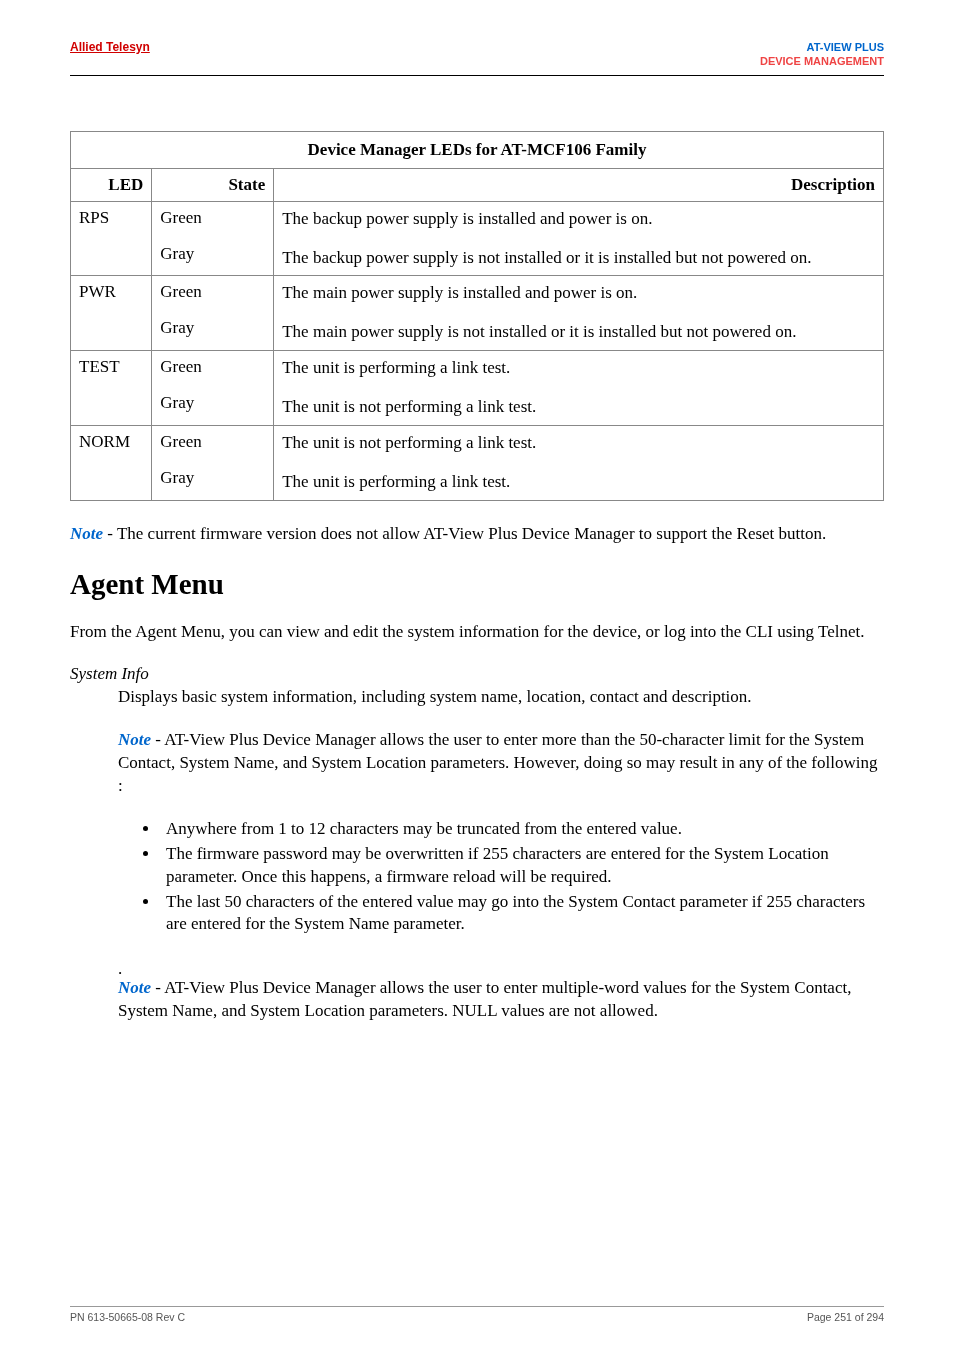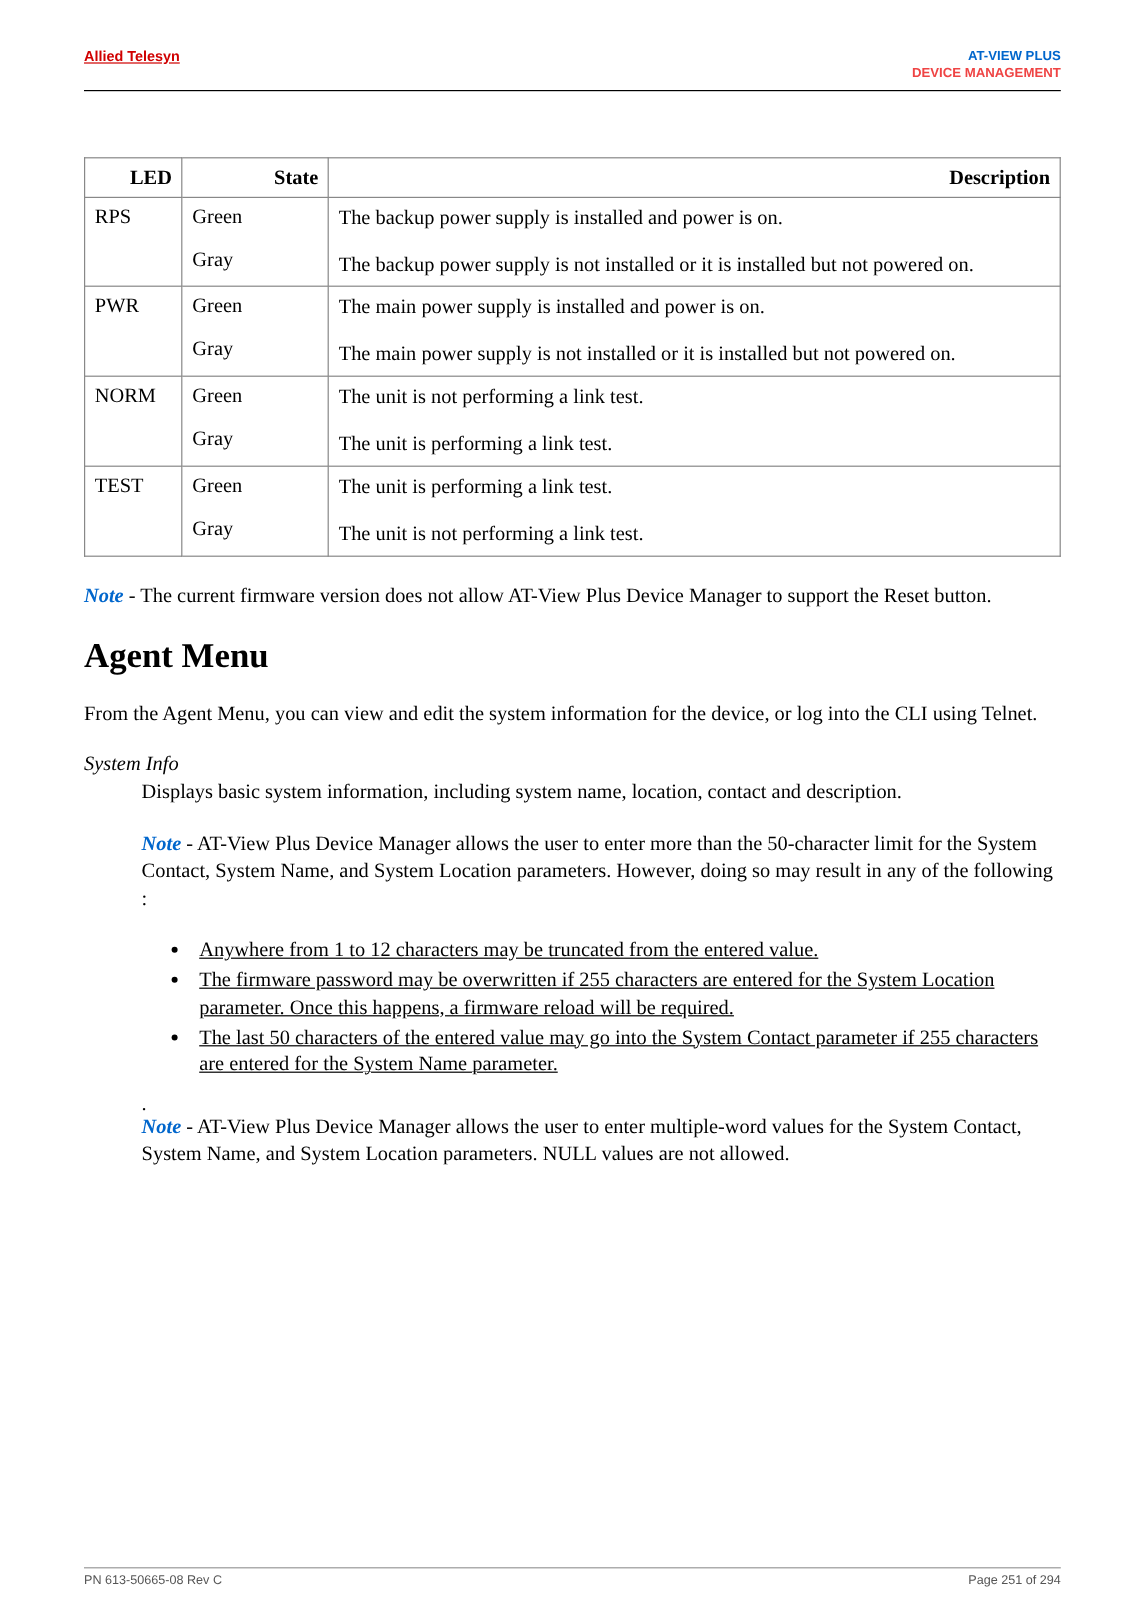--- a/index.html
+++ b/index.html
@@ -75,21 +75,21 @@
   h2 {
     font-size: 29px;
     font-weight: bold;
     margin-bottom: 20px;
     margin-top: 8px;
   }
   .body-para { font-size: 17px; line-height: 1.35; margin-bottom: 20px; }
   .section-label { font-style: italic; font-size: 17px; margin-bottom: 2px; }
   .indented { margin-left: 48px; font-size: 17px; line-height: 1.35; }
   .indented-block { margin-bottom: 20px; }
-  ul { margin-left: 90px; margin-bottom: 12px; text-decoration: underline; }
+  ul { margin-left: 90px; margin-bottom: 24px; }
   ul li { font-size: 17px; line-height: 1.35; margin-bottom: 2px; padding-left: 6px; }
   .dot-line { margin-left: 48px; font-size: 17px; line-height: 1.0; }
   .footer {
     position: absolute;
     bottom: 28px;
     left: 70px;
     right: 70px;
   }
   .footer-rule {
     border: none;
@@ -110,20 +110,21 @@
 <div class="header">
   <div class="header-left">Allied Telesyn</div>
   <div class="header-right">
     <div class="line1">AT-VIEW PLUS</div>
     <div class="line2">DEVICE MANAGEMENT</div>
   </div>
 </div>
 <hr class="header-rule">
 
 <table>
+  <caption>Device Manager LEDs for AT-MCF106 Family</caption>
   <thead>
     <tr>
       <th style="width:10%;">LED</th>
       <th style="width:15%;">State</th>
       <th>Description</th>
     </tr>
   </thead>
   <tbody>
     <tr>
       <td>RPS</td>
@@ -141,39 +142,39 @@
       <td>
         <div class="state-block">Green</div>
         <div>Gray</div>
       </td>
       <td class="desc-cell">
         <div class="state-block">The main power supply is installed and power is on.</div>
         <div>The main power supply is not installed or it is installed but not powered on.</div>
       </td>
     </tr>
     <tr>
+      <td>TEST</td>
+      <td>
+        <div class="state-block">Green</div>
+        <div>Gray</div>
+      </td>
+      <td class="desc-cell">
+        <div class="state-block">The unit is performing a link test.</div>
+        <div>The unit is not performing a link test.</div>
+      </td>
+    </tr>
+    <tr>
       <td>NORM</td>
       <td>
         <div class="state-block">Green</div>
         <div>Gray</div>
       </td>
       <td class="desc-cell">
         <div class="state-block">The unit is not performing a link test.</div>
         <div>The unit is performing a link test.</div>
-      </td>
-    </tr>
-    <tr>
-      <td>TEST</td>
-      <td>
-        <div class="state-block">Green</div>
-        <div>Gray</div>
-      </td>
-      <td class="desc-cell">
-        <div class="state-block">The unit is performing a link test.</div>
-        <div>The unit is not performing a link test.</div>
       </td>
     </tr>
   </tbody>
 </table>
 
 <p class="note-line">
   <span class="note-label">Note</span><span> - The current firmware version does not allow AT-View Plus Device Manager to support the Reset button.</span>
 </p>
 
 <h2>Agent Menu</h2>

